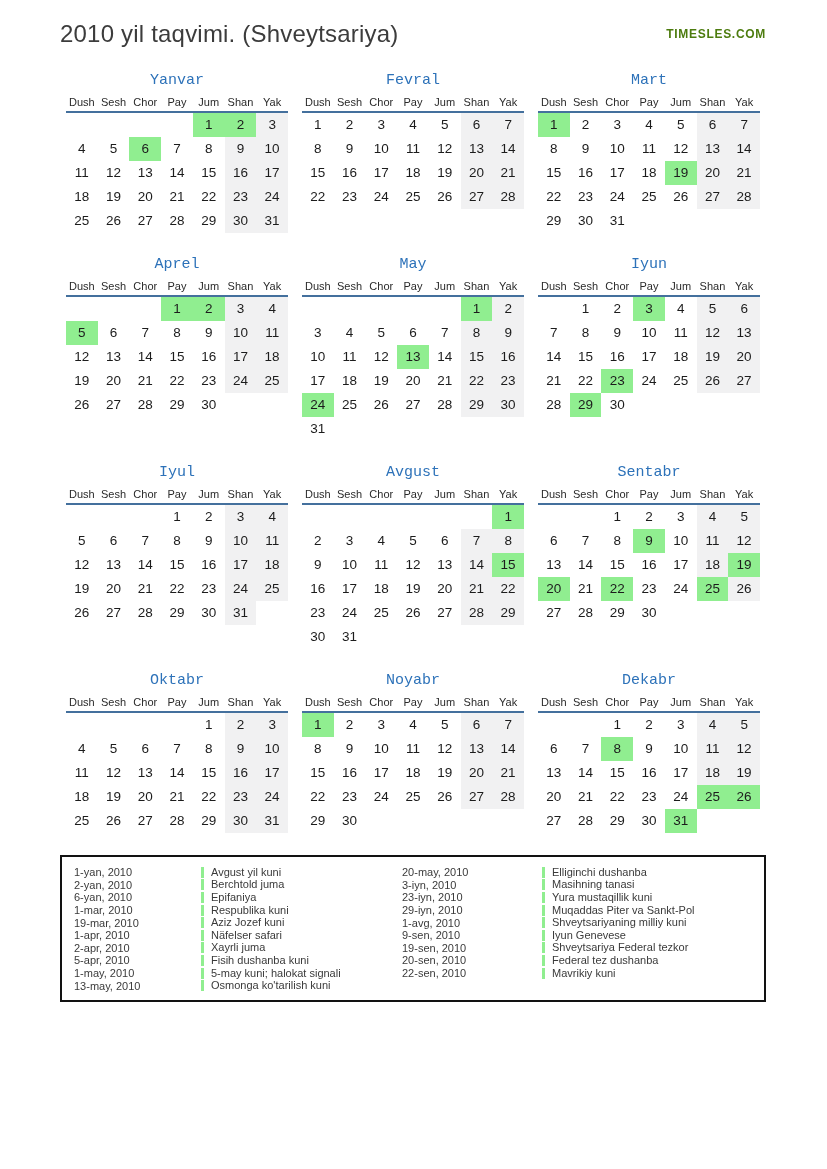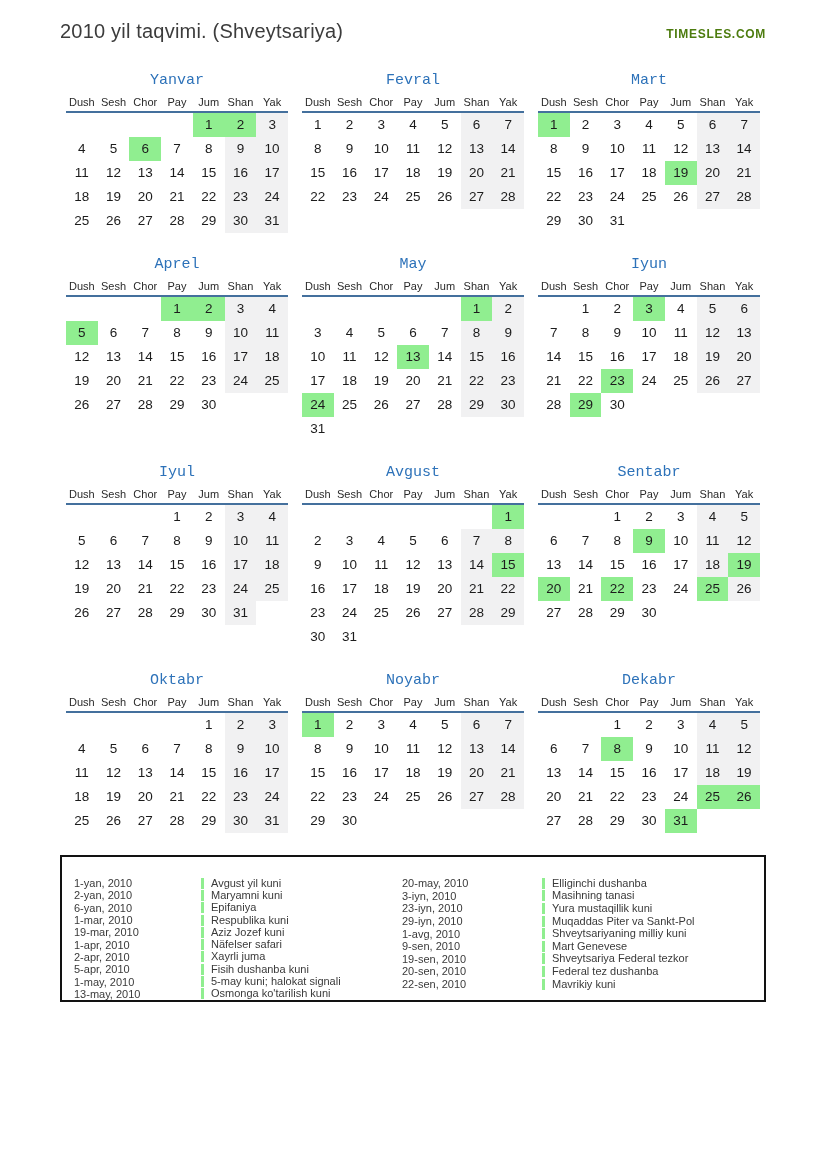--- a/index.html
+++ b/index.html
@@ -3,21 +3,21 @@
 <meta charset="utf-8">
 <style>
   * { box-sizing: border-box; }
   html, body { margin: 0; padding: 0; }
   body {
     width: 827px; height: 1169px; background: #ffffff;
     font-family: "Liberation Sans", sans-serif; position: relative;
   }
   .page-title {
     position: absolute; left: 60px; top: 20px;
-    font-size: 20px; color: #3c3c3c; letter-spacing: 0.2px;
+    font-size: 24px; color: #3c3c3c; letter-spacing: 0.2px;
   }
   .site-link {
     position: absolute; right: 61px; top: 27px;
     font-size: 12px; font-weight: bold; color: #4d7c0f;
     letter-spacing: 0.7px; text-decoration: none; cursor: pointer;
   }
   .calendar-grid {
     position: absolute; left: 66px; top: 72px; width: 694px;
     display: grid; grid-template-columns: repeat(3, 222px);
     column-gap: 14px; row-gap: 23px; align-items: start;
@@ -34,21 +34,21 @@
   .dow { text-align: center; font-size: 11px; color: #2a2a2a; }
   .weeks { display: grid; grid-template-columns: repeat(7, 1fr); }
   .cell {
     height: 24px; line-height: 24px; text-align: center;
     font-size: 13.5px; color: #1c1c1c;
   }
   .cell.weekend { background: #f1f1f2; }
   .cell.holiday { background: #90ee90; }
   .legend-box {
     position: absolute; left: 60px; top: 855px; width: 706px; height: 147px;
-    border: 2px solid #121212; display: flex; padding: 20px 0 0 12px;
+    border: 2px solid #121212; display: flex; padding: 9px 0 0 12px;
     background: #ffffff;
   }
   .legend-col { display: flex; flex-direction: column; }
   .legend-col-1 { width: 328px; }
   .legend-col-2 { flex: 1; }
   .legend-row { display: flex; height: 12.6px; align-items: center; }
   .legend-date { font-size: 11px; color: #3a3a3a; }
   .legend-col-1 .legend-date { width: 127px; }
   .legend-col-2 .legend-date { width: 140px; }
   .legend-name {
@@ -662,21 +662,21 @@
   </div>
 
 <div class="legend-box">
     <div class="legend-col legend-col-1">
       <div class="legend-row">
         <span class="legend-date">1-yan, 2010</span>
         <span class="legend-name">Avgust yil kuni</span>
       </div>
       <div class="legend-row">
         <span class="legend-date">2-yan, 2010</span>
-        <span class="legend-name">Maryamni kuni</span>
+        <span class="legend-name">Berchtold juma</span>
       </div>
       <div class="legend-row">
         <span class="legend-date">6-yan, 2010</span>
         <span class="legend-name">Epifaniya</span>
       </div>
       <div class="legend-row">
         <span class="legend-date">1-mar, 2010</span>
         <span class="legend-name">Respublika kuni</span>
       </div>
       <div class="legend-row">
@@ -720,21 +720,21 @@
       <div class="legend-row">
         <span class="legend-date">29-iyn, 2010</span>
         <span class="legend-name">Muqaddas Piter va Sankt-Pol</span>
       </div>
       <div class="legend-row">
         <span class="legend-date">1-avg, 2010</span>
         <span class="legend-name">Shveytsariyaning milliy kuni</span>
       </div>
       <div class="legend-row">
         <span class="legend-date">9-sen, 2010</span>
-        <span class="legend-name">Mart Genevese</span>
+        <span class="legend-name">Iyun Genevese</span>
       </div>
       <div class="legend-row">
         <span class="legend-date">19-sen, 2010</span>
         <span class="legend-name">Shveytsariya Federal tezkor</span>
       </div>
       <div class="legend-row">
         <span class="legend-date">20-sen, 2010</span>
         <span class="legend-name">Federal tez dushanba</span>
       </div>
       <div class="legend-row">

